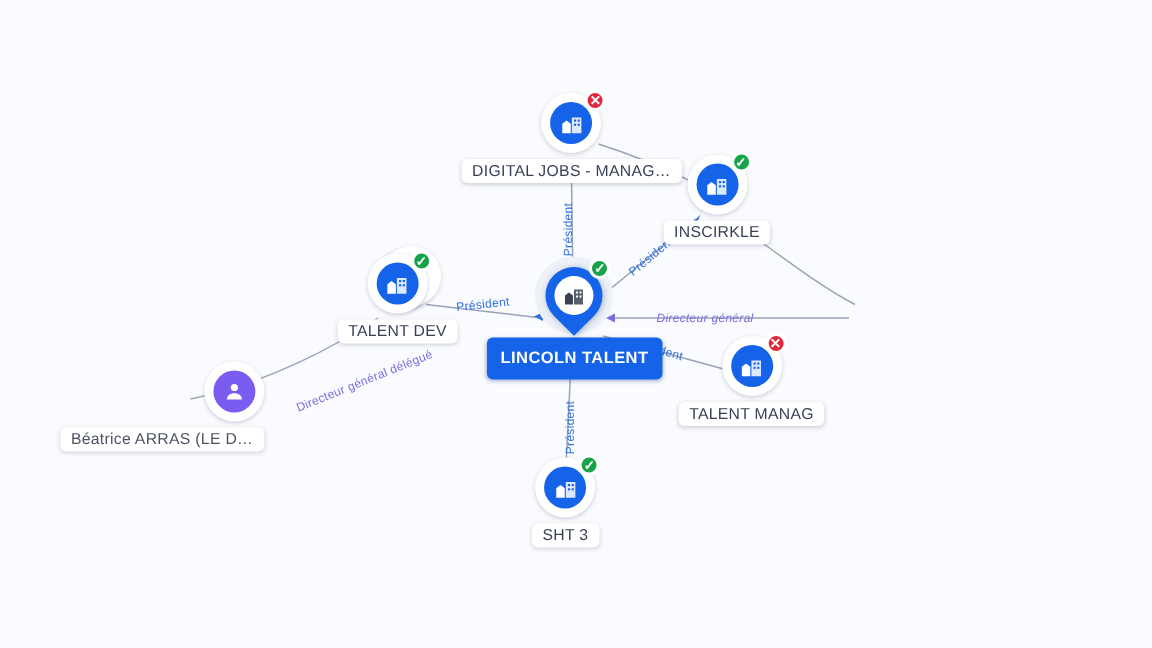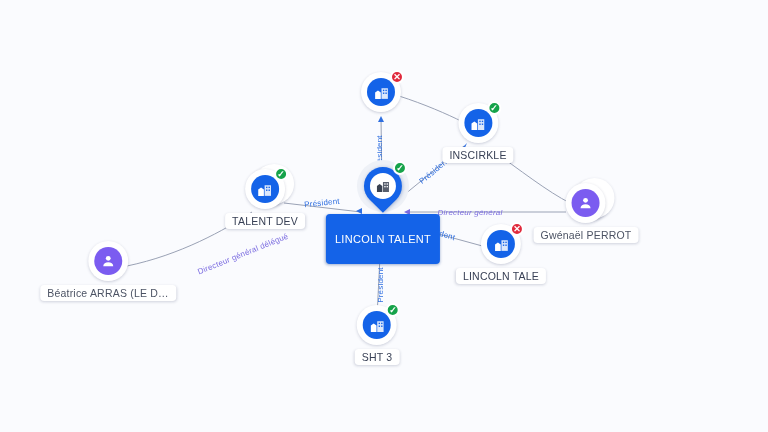--- a/index.html
+++ b/index.html
@@ -138,22 +138,22 @@
   }
   .node.center .badge {
     top: 1px;
     right: 2px;
     z-index: 3;
   }
   .label.selected {
     background: #1463e8;
     color: #ffffff;
     font-size: 11px;
-    font-weight: normal;
-    padding: 19px 9px;
+    font-weight: bold;
+    padding: 8px 9px;
     border-radius: 4px;
     letter-spacing: .3px;
     margin-top: 2px;
     box-shadow: 0 1px 3px rgba(20,60,140,0.4);
   }
 
   
   .edge-label {
     position: absolute;
     font-size: 8px;
@@ -225,20 +225,21 @@
           <path d="M3 21h8v-9l-4-3-4 3v9z"></path>
           <path d="M12 21h9V6h-9v15z" opacity=".85"></path>
           <rect x="14" y="8" width="2" height="2" fill="#1463e8"></rect>
           <rect x="17.5" y="8" width="2" height="2" fill="#1463e8"></rect>
           <rect x="14" y="12" width="2" height="2" fill="#1463e8"></rect>
           <rect x="17.5" y="12" width="2" height="2" fill="#1463e8"></rect>
         </svg>
       </div>
       <div class="badge err">✕</div>
     </div>
+    <div class="label">DIGITAL JOBS - MANAG…</div>
   </div>
 
   <div class="node" style="left:478px; top:133px;">
     <div class="disc">
       <div class="avatar company">
         <svg width="17" height="17" viewBox="0 0 24 24" fill="#ffffff">
           <path d="M3 21h8v-9l-4-3-4 3v9z"></path>
           <path d="M12 21h9V6h-9v15z" opacity=".85"></path>
           <rect x="14" y="8" width="2" height="2" fill="#1463e8"></rect>
           <rect x="17.5" y="8" width="2" height="2" fill="#1463e8"></rect>
@@ -280,58 +281,47 @@
             <rect x="14" y="12" width="2" height="2" fill="#ffffff"></rect>
             <rect x="17.5" y="12" width="2" height="2" fill="#ffffff"></rect>
           </svg>
         </div>
       </div>
       <div class="badge ok">✓</div>
     </div>
     <div class="label selected">LINCOLN TALENT</div>
   </div>
 
-  <div class="node" style="left:586px; top:213px;">
-    <div class="disc stacked">
+
+  <div class="node" style="left:501px; top:254px;">
+    <div class="disc">
+      <div class="avatar company">
+        <svg width="17" height="17" viewBox="0 0 24 24" fill="#ffffff">
+          <path d="M3 21h8v-9l-4-3-4 3v9z"></path>
+          <path d="M12 21h9V6h-9v15z" opacity=".85"></path>
+          <rect x="14" y="8" width="2" height="2" fill="#1463e8"></rect>
+          <rect x="17.5" y="8" width="2" height="2" fill="#1463e8"></rect>
+          <rect x="14" y="12" width="2" height="2" fill="#1463e8"></rect>
+          <rect x="17.5" y="12" width="2" height="2" fill="#1463e8"></rect>
+        </svg>
+      </div>
+      <div class="badge err">✕</div>
+    </div>
+    <div class="label">TALENT MANAG</div>
+  </div>
+
+  <div class="node" style="left:108px; top:271px;align-items:flex-end;">
+    <div class="disc">
       <div class="avatar person">
         <svg width="16" height="16" viewBox="0 0 24 24" fill="#ffffff">
           <circle cx="12" cy="8" r="3.6"></circle>
           <path d="M4.5 20c0-4 3.4-6.2 7.5-6.2s7.5 2.2 7.5 6.2z"></path>
         </svg>
       </div>
     </div>
-    <div class="label person-label">Gwénaël PERROT</div>
-  </div>
-
-  <div class="node" style="left:501px; top:254px;">
-    <div class="disc">
-      <div class="avatar company">
-        <svg width="17" height="17" viewBox="0 0 24 24" fill="#ffffff">
-          <path d="M3 21h8v-9l-4-3-4 3v9z"></path>
-          <path d="M12 21h9V6h-9v15z" opacity=".85"></path>
-          <rect x="14" y="8" width="2" height="2" fill="#1463e8"></rect>
-          <rect x="17.5" y="8" width="2" height="2" fill="#1463e8"></rect>
-          <rect x="14" y="12" width="2" height="2" fill="#1463e8"></rect>
-          <rect x="17.5" y="12" width="2" height="2" fill="#1463e8"></rect>
-        </svg>
-      </div>
-      <div class="badge err">✕</div>
-    </div>
-    <div class="label">LINCOLN TALE</div>
-  </div>
-
-  <div class="node" style="left:108px; top:271px;">
-    <div class="disc">
-      <div class="avatar person">
-        <svg width="16" height="16" viewBox="0 0 24 24" fill="#ffffff">
-          <circle cx="12" cy="8" r="3.6"></circle>
-          <path d="M4.5 20c0-4 3.4-6.2 7.5-6.2s7.5 2.2 7.5 6.2z"></path>
-        </svg>
-      </div>
-    </div>
     <div class="label person-label">Béatrice ARRAS (LE D…</div>
   </div>
 
   <div class="node" style="left:377px; top:335px;">
     <div class="disc">
       <div class="avatar company">
         <svg width="17" height="17" viewBox="0 0 24 24" fill="#ffffff">
           <path d="M3 21h8v-9l-4-3-4 3v9z"></path>
           <path d="M12 21h9V6h-9v15z" opacity=".85"></path>
           <rect x="14" y="8" width="2" height="2" fill="#1463e8"></rect>

